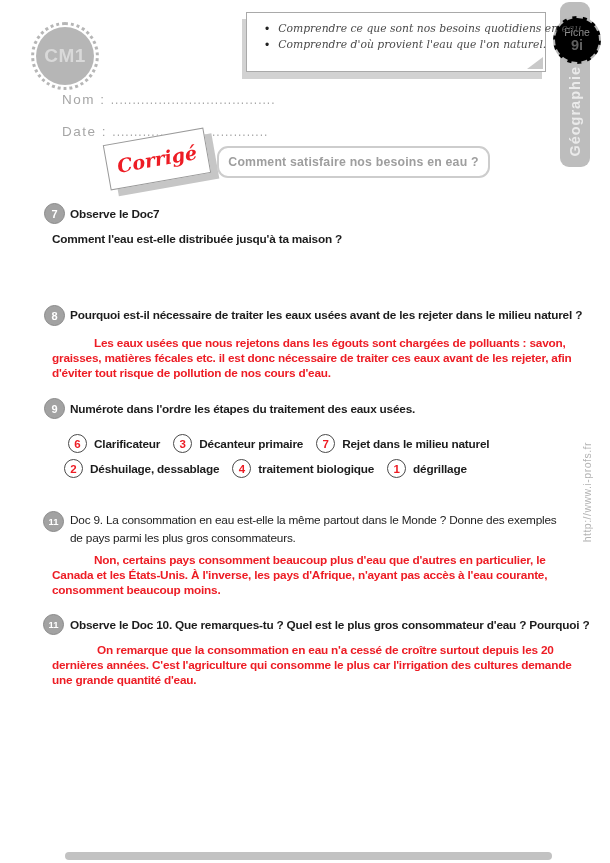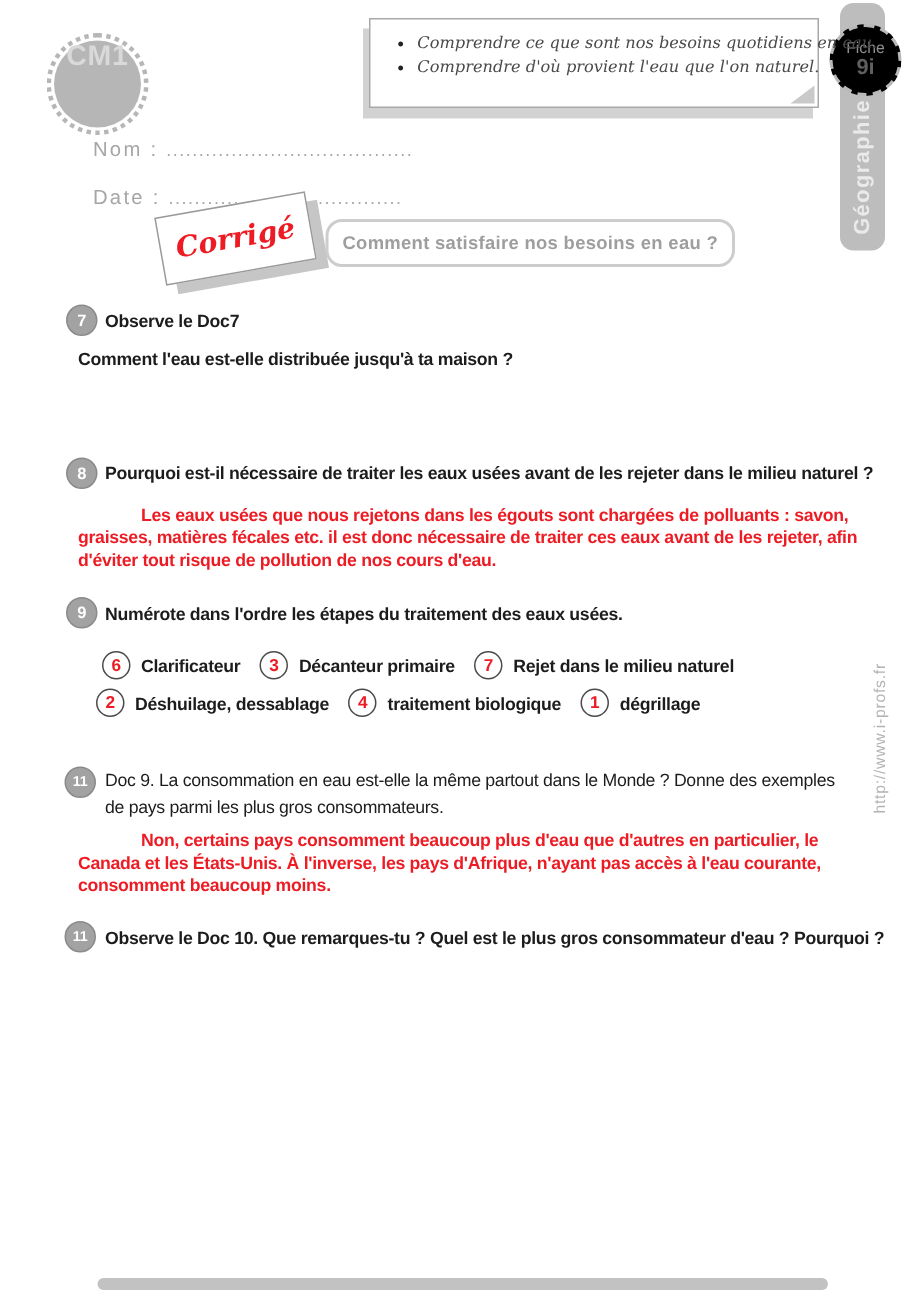--- a/index.html
+++ b/index.html
@@ -10,21 +10,21 @@
     --line_gray:#cfcfcf;
     --ink:#1c1c1c;
   }
   *{box-sizing:border-box;margin:0;padding:0}
   body{font-family:"Liberation Sans",sans-serif;background:#fff}
   .page{position:relative;width:610px;height:863px;background:#fff;overflow:hidden}
 
   
   .badge{position:absolute;left:36px;top:27px;width:58px;height:58px;border-radius:50%;
     background:var(--badge_gray);outline:3px dotted var(--badge_gray);outline-offset:2px;
-    display:flex;justify-content:center;color:#d9d9d9;
+    display:flex;align-items:center;justify-content:center;color:#d9d9d9;
     font-weight:bold;font-size:19px;letter-spacing:.5px}
 
   
   .subject-tab{position:absolute;left:560px;top:2px;width:30px;height:165px;background:var(--tab_gray);
     border-radius:9px;display:flex;align-items:flex-end;justify-content:center;padding-bottom:10px}
   .subject-tab span{writing-mode:vertical-rl;transform:rotate(180deg);color:#eaeaea;
     font-weight:bold;font-size:14.5px;letter-spacing:1px}
 
   
   .fiche{position:absolute;left:553px;top:16px;width:48px;height:48px;border-radius:50%;
@@ -196,20 +196,25 @@
   <div class="answer" style="left:52px;top:553px">
     <div class="line" style="padding-left:42px">Non, certains pays consomment beaucoup plus d'eau que d'autres en particulier, le</div>
     <div class="line">Canada et les États-Unis. À l'inverse, les pays d'Afrique, n'ayant pas accès à l'eau courante,</div>
     <div class="line">consomment beaucoup moins.</div>
   </div>
 
   <div class="q-circle small" style="left:43px;top:614px">
     <span>11</span>
   </div>
   <div class="q-heading" style="left:70px;top:618px">Observe le Doc 10. Que remarques-tu ? Quel est le plus gros consommateur d'eau ? Pourquoi ?</div>
+  <div class="answer" style="left:52px;top:643px">
+    <div class="line" style="padding-left:45px">On remarque que la consommation en eau n'a cessé de croître surtout depuis les 20</div>
+    <div class="line">dernières années. C'est l'agriculture qui consomme le plus car l'irrigation des cultures demande</div>
+    <div class="line">une grande quantité d'eau.</div>
+  </div>
 
   <div class="website">
     <span>http://www.i-profs.fr</span>
   </div>
 
   <div class="footer-bar"></div>
 
 </div>
 
 </body></html>

